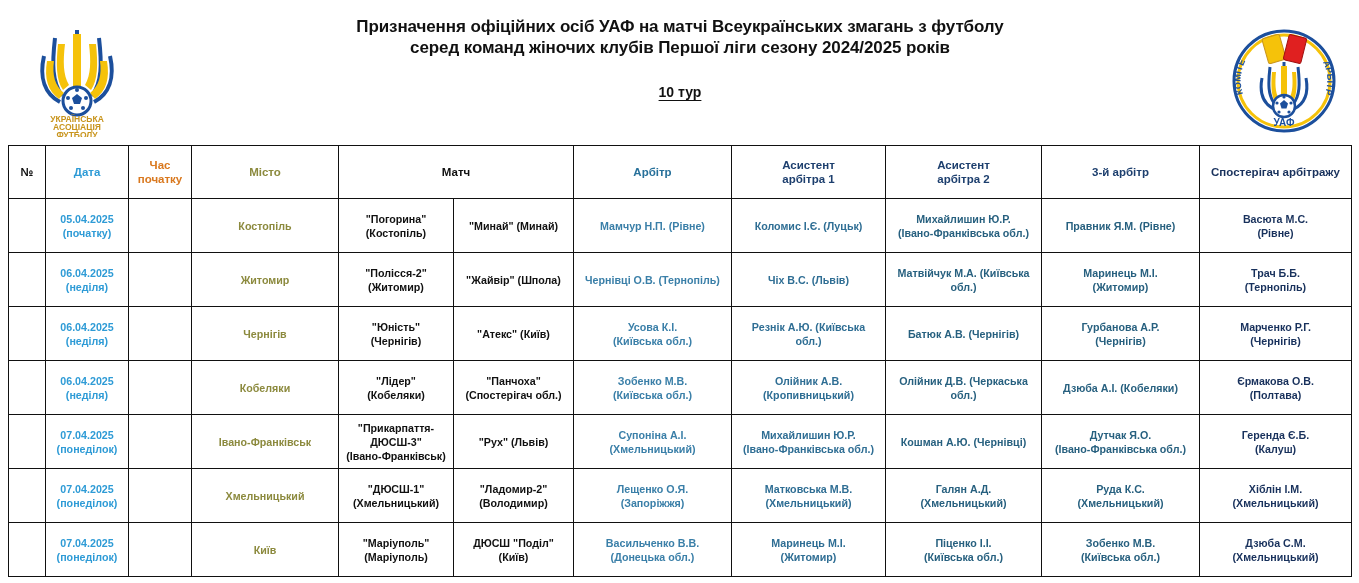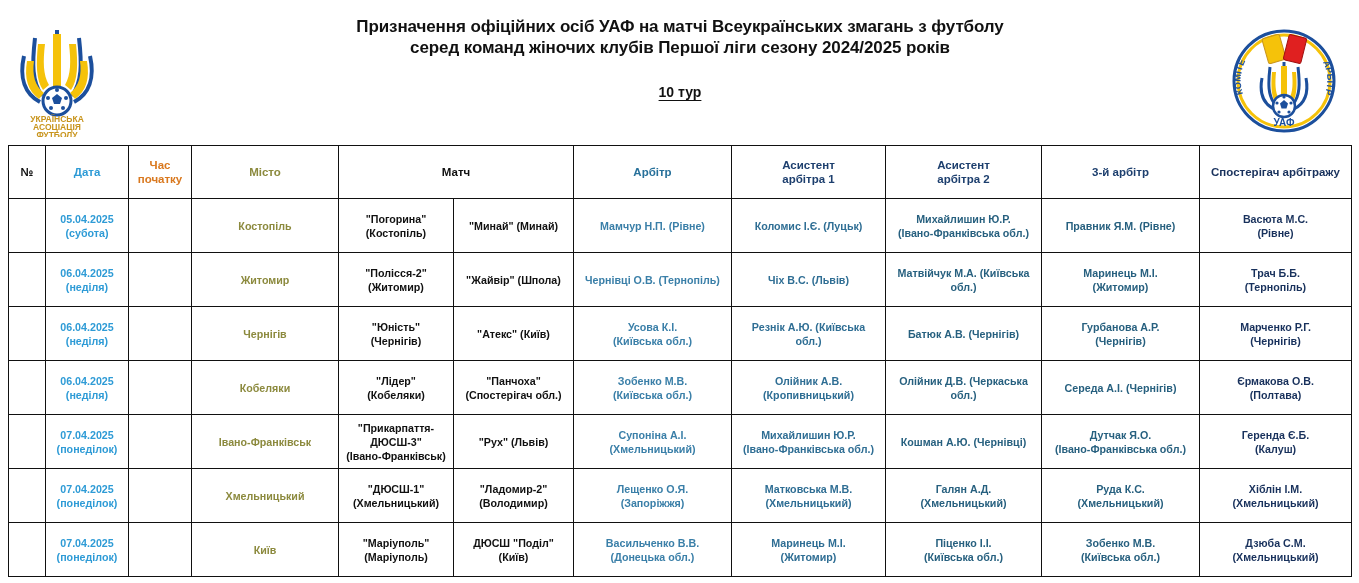--- a/index.html
+++ b/index.html
@@ -15,21 +15,21 @@
     width: 1359px; height: 583px;
     background: #ffffff;
   }
 
   
   .header-band {
     position: absolute; left: 0; top: 0;
     width: 1359px; height: 145px;
   }
   .logo-left {
-    position: absolute; left: 2px; top: 12px;
+    position: absolute; left: 22px; top: 12px;
     width: 110px; height: 125px;
   }
   .logo-right {
     position: absolute; right: 20px; top: 26px;
     width: 110px; height: 110px;
   }
   .title-block {
     position: absolute; left: 170px; top: 16px;
     width: 1020px;
     text-align: center;
@@ -250,21 +250,21 @@
           <th class="h-obs">Спостерігач арбітражу</th>
         </tr>
       </thead>
       <tbody>
 
         <tr>
           <td class="c-num"></td>
           <td class="c-date">
               <span class="lines">
             <span>05.04.2025</span>
-            <span>(субота)</span>
+            <span>(початку)</span>
               </span>
             </td>
           <td class="c-time"></td>
           <td class="c-city">Костопіль</td>
           <td class="c-match">
               <span class="lines">
             <span>"Погорина"</span>
             <span>(Костопіль)</span>
               </span>
             </td>
@@ -449,21 +449,21 @@
               </span>
             </td>
           <td class="c-a2">
               <span class="lines">
             <span>Олійник Д.В. (Черкаська</span>
             <span>обл.)</span>
               </span>
             </td>
           <td class="c-four">
               <span class="lines">
-            <span>Середа А.І. (Чернігів)</span>
+            <span>Дзюба А.І. (Кобеляки)</span>
             <span></span>
               </span>
             </td>
           <td class="c-obs">
               <span class="lines">
             <span>Єрмакова О.В.</span>
             <span>(Полтава)</span>
               </span>
             </td>
         </tr>

